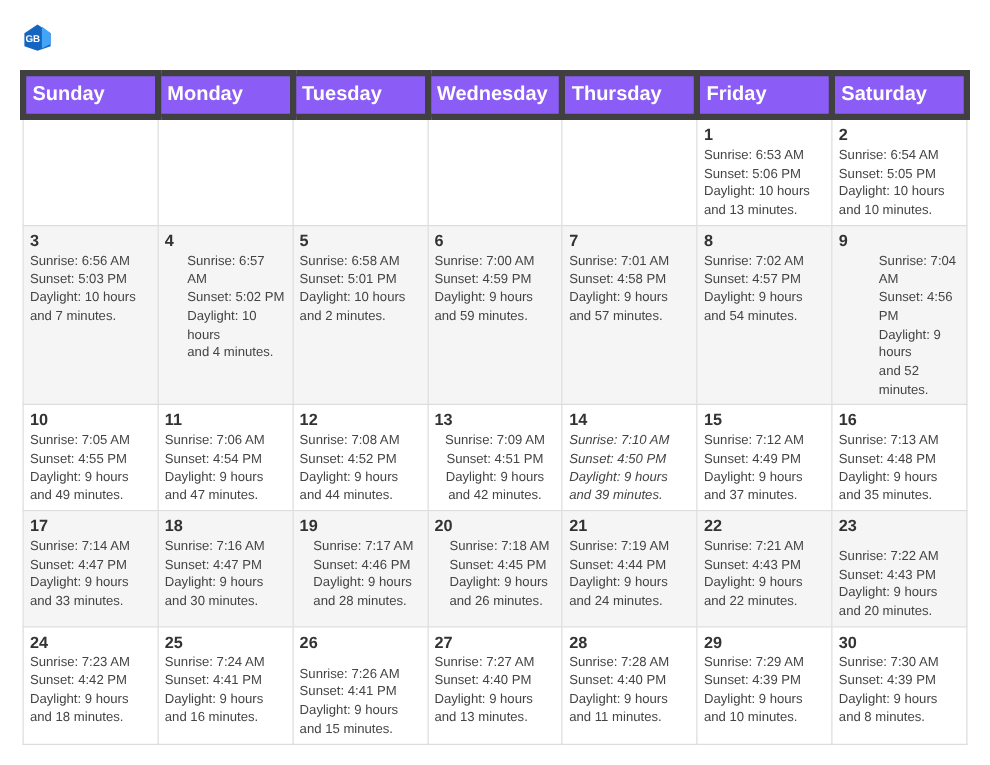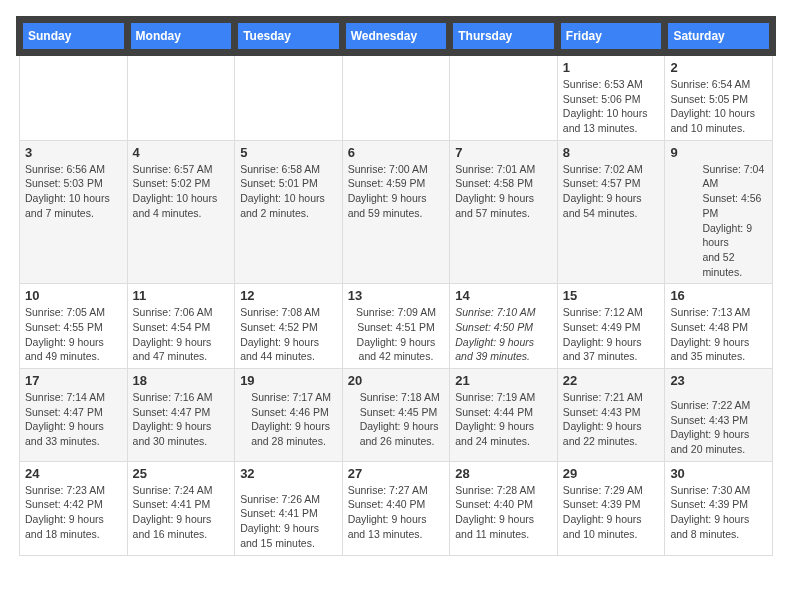--- a/index.html
+++ b/index.html
@@ -45,27 +45,27 @@
       font-size: 15px;
       color: #555;
       margin-top: 2px;
     }
     .calendar {
       width: 100%;
       border-collapse: collapse;
       font-size: 11px;
     }
     .calendar th {
-      background: #3b82f6;
+      background: #8b5cf6;
       color: #fff;
       text-align: left;
       padding: 6px 5px;
-      font-size: 12px;
+      font-size: 16px;
       font-weight: bold;
-      border: 7px solid #404040;
+      border: 5px solid #404040;
     }
     .calendar td {
       border: 1px solid #ddd;
       vertical-align: top;
       padding: 4px 5px;
       width: calc(100% / 7);
       min-height: 75px;
       height: 80px;
       background: #fff;
     }
@@ -88,20 +88,37 @@
       background: #fff !important;
     }
     .calendar tr:nth-child(even) .empty-cell {
       background: #f5f5f5 !important;
     }
   </style>
 </head>
 <body>
 
 <div>
+  <div class="header-area">
+    <div class="logo">
+      <svg class="logo-icon" viewBox="0 0 32 32">
+        <polygon points="16,4 28,12 28,24 16,28 4,24 4,12" fill="#1565C0"></polygon>
+        <polygon points="20,6 28,12 28,22 20,26" fill="#42A5F5"></polygon>
+        <text x="5" y="20" font-size="9" fill="white" font-weight="bold">GB</text>
+      </svg>
+      <div class="logo-text">
+        <span class="logo-general"></span><br>
+        <span class="logo-blue"></span>
+      </div>
+    </div>
+    <div class="title-area">
+      <div class="month-year"></div>
+      <div class="location"></div>
+    </div>
+  </div>
 
   <table class="calendar">
     <thead>
       <tr>
       <th>Sunday</th>
           <th>Monday</th>
           <th>Tuesday</th>
           <th>Wednesday</th>
           <th>Thursday</th>
           <th>Friday</th>
@@ -133,21 +150,21 @@
         <tr>
           <td>
             <span class="day-number">3</span>
             <div class="day-info" style="white-space: pre-line;">Sunrise: 6:56 AM
 Sunset: 5:03 PM
 Daylight: 10 hours
 and 7 minutes.</div>
           </td>
           <td>
             <span class="day-number">4</span>
-            <div class="day-info" style="white-space: pre-line;">Sunrise: 6:57 AM
+            <div class="day-info" style="white-space: pre-line; margin-left: 18px;">Sunrise: 6:57 AM
 Sunset: 5:02 PM
 Daylight: 10 hours
 and 4 minutes.</div>
           </td>
           <td>
             <span class="day-number">5</span>
             <div class="day-info" style="white-space: pre-line;">Sunrise: 6:58 AM
 Sunset: 5:01 PM
 Daylight: 10 hours
 and 2 minutes.</div>
@@ -292,21 +309,21 @@
 and 18 minutes.</div>
           </td>
           <td>
             <span class="day-number">25</span>
             <div class="day-info" style="white-space: pre-line;">Sunrise: 7:24 AM
 Sunset: 4:41 PM
 Daylight: 9 hours
 and 16 minutes.</div>
           </td>
           <td>
-            <span class="day-number">32</span>
+            <span class="day-number">26</span>
             <div class="day-info" style="white-space: pre-line; margin-top: 11px;">Sunrise: 7:26 AM
 Sunset: 4:41 PM
 Daylight: 9 hours
 and 15 minutes.</div>
           </td>
           <td>
             <span class="day-number">27</span>
             <div class="day-info" style="white-space: pre-line;">Sunrise: 7:27 AM
 Sunset: 4:40 PM
 Daylight: 9 hours

